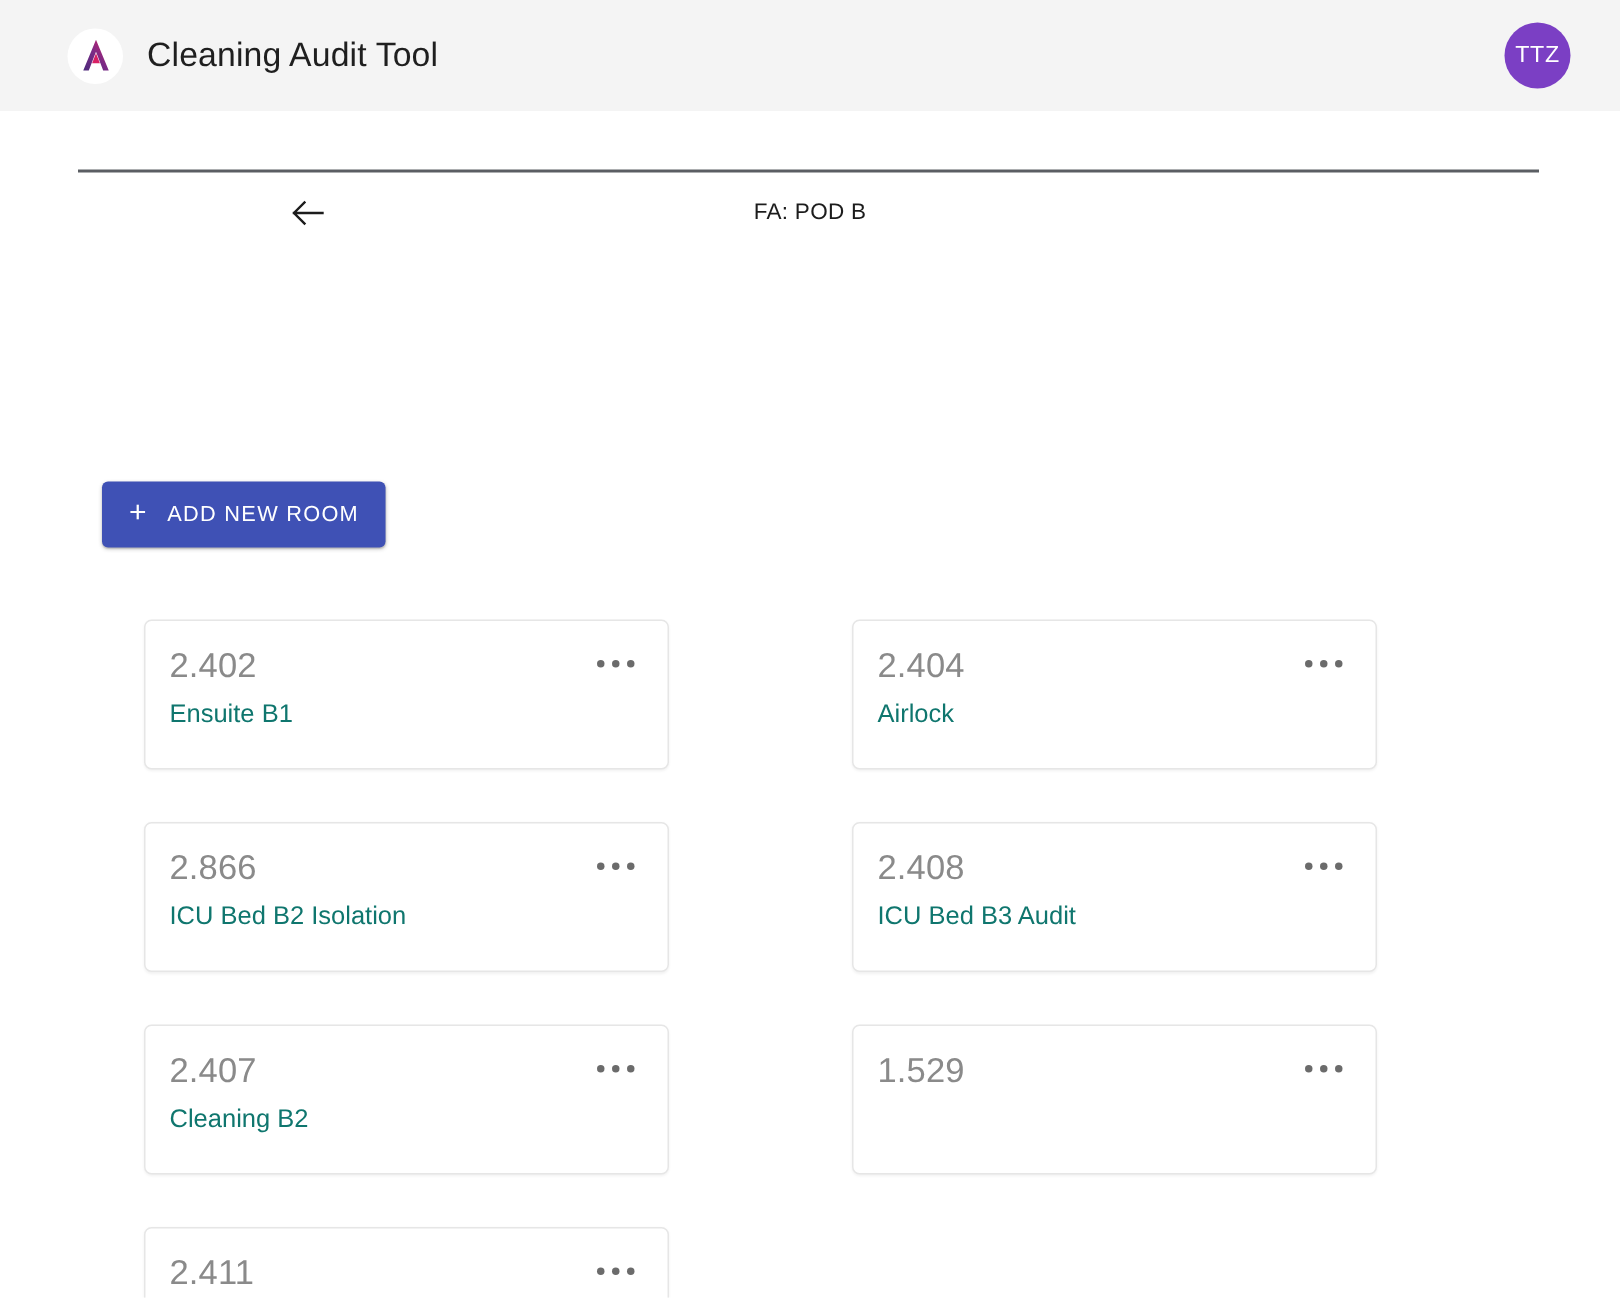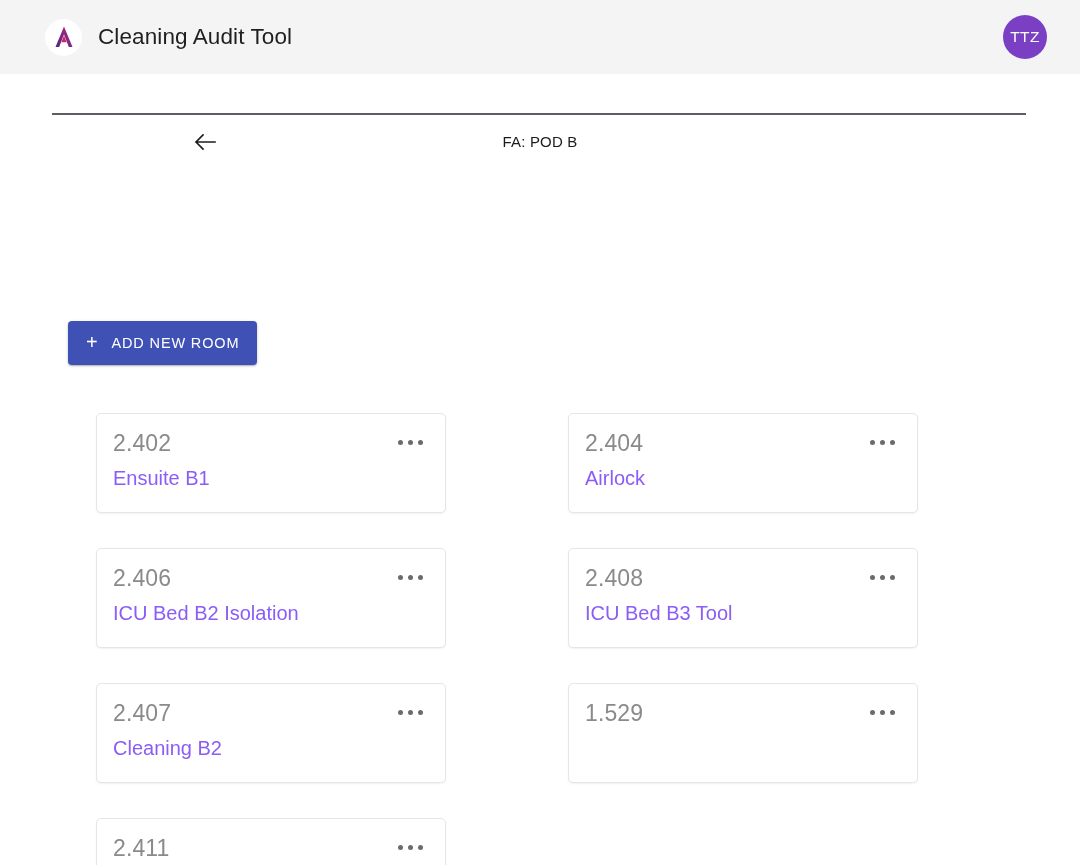--- a/index.html
+++ b/index.html
@@ -162,22 +162,22 @@
   .room-number {
     font-size: 23px;
     color: #8a8a8a;
     font-weight: 400;
     line-height: 1;
     letter-spacing: 0.1px;
   }
 
   .room-name {
     margin-top: 12px;
-    font-size: 20px;
-    color: #8b5cf6;
+    font-size: 17px;
+    color: #0f766e;
     line-height: 1.1;
   }
 
   .card-menu {
     position: absolute;
     right: 18px;
     top: 22px;
     display: flex;
     gap: 5px;
     cursor: pointer;
@@ -245,31 +245,31 @@
       <div class="room-card">
         <div class="room-number">2.404</div>
         <div class="room-name">Airlock</div>
         <div class="card-menu">
           <i></i>
           <i></i>
           <i></i>
         </div>
       </div>
       <div class="room-card">
-        <div class="room-number">2.406</div>
+        <div class="room-number">2.866</div>
         <div class="room-name">ICU Bed B2 Isolation</div>
         <div class="card-menu">
           <i></i>
           <i></i>
           <i></i>
         </div>
       </div>
       <div class="room-card">
         <div class="room-number">2.408</div>
-        <div class="room-name">ICU Bed B3 Tool</div>
+        <div class="room-name">ICU Bed B3 Audit</div>
         <div class="card-menu">
           <i></i>
           <i></i>
           <i></i>
         </div>
       </div>
       <div class="room-card">
         <div class="room-number">2.407</div>
         <div class="room-name">Cleaning B2</div>
         <div class="card-menu">

